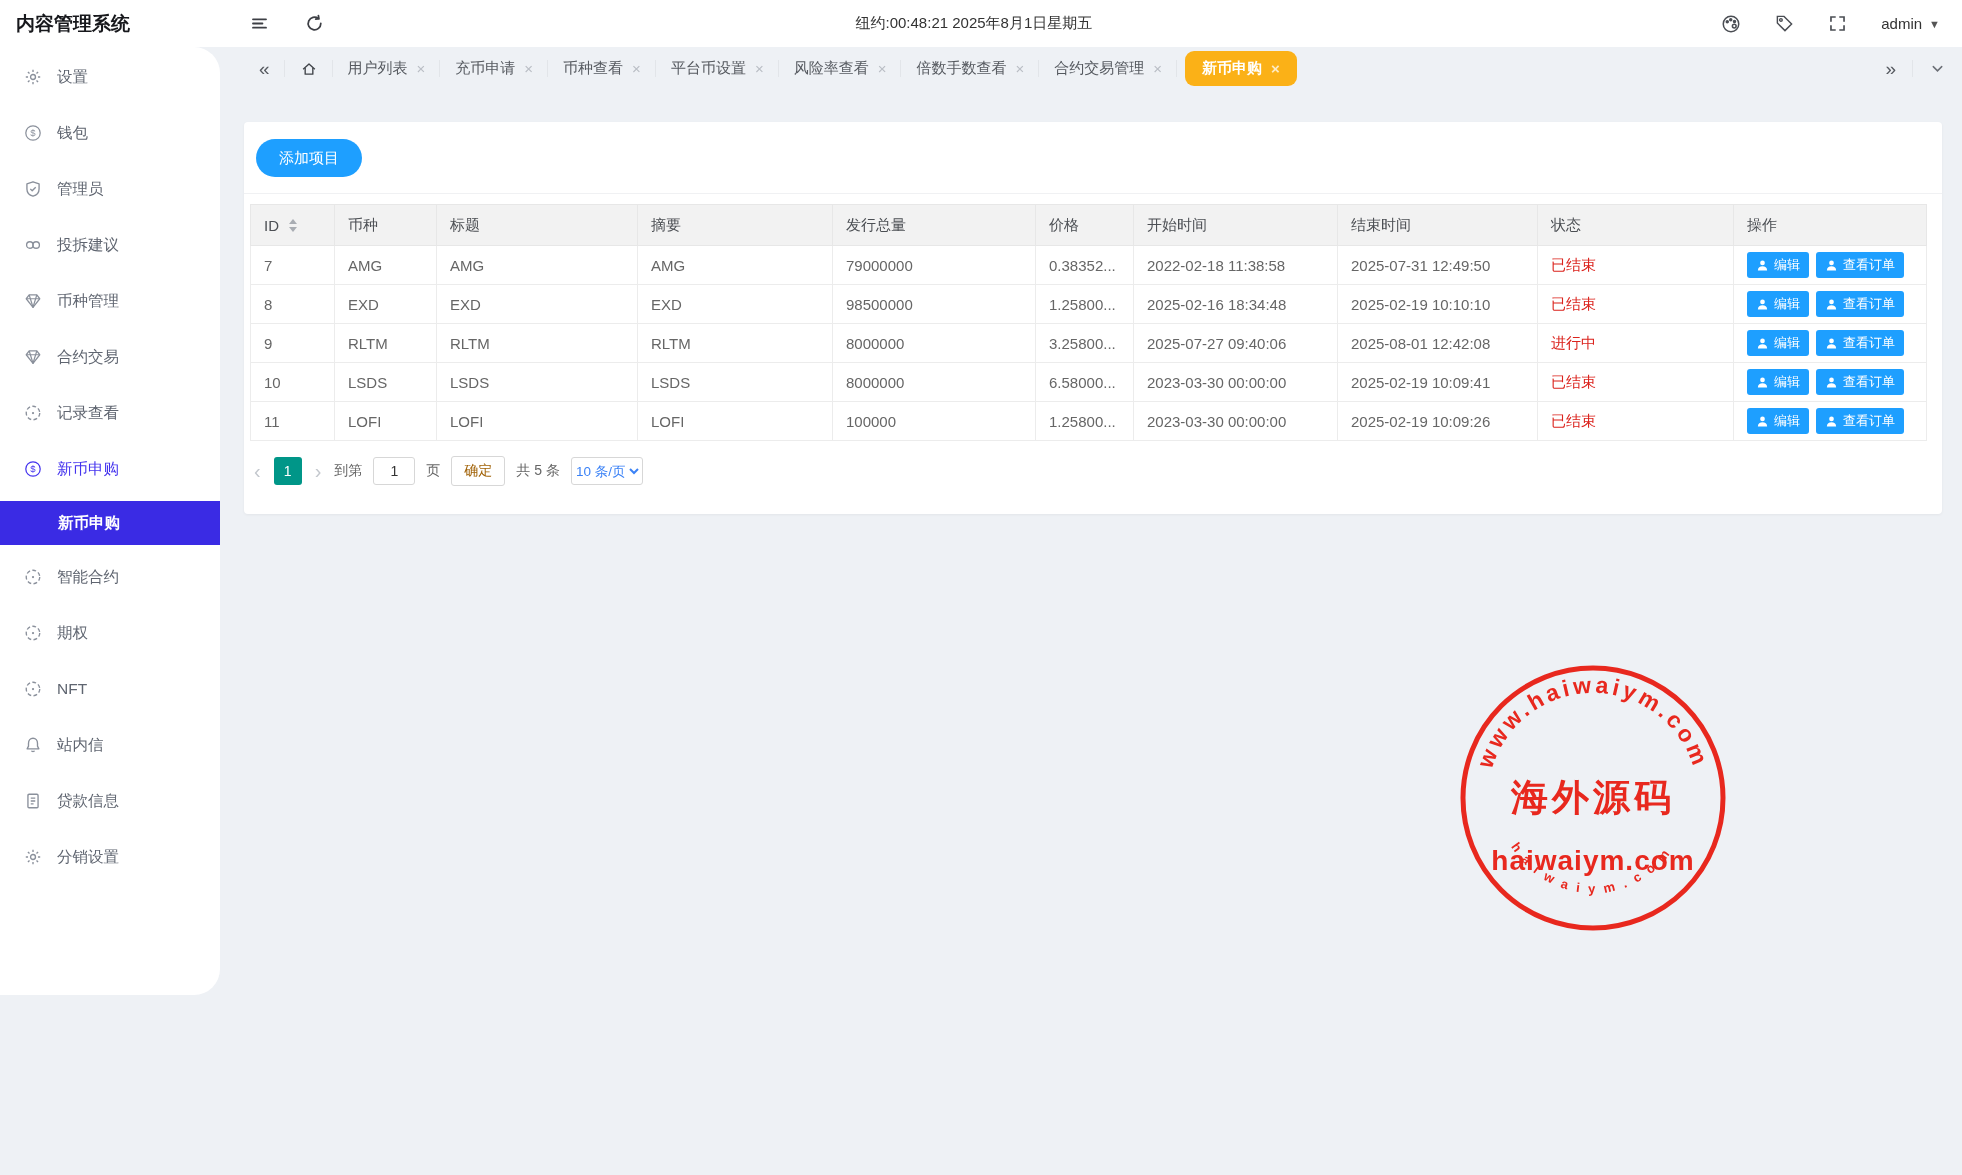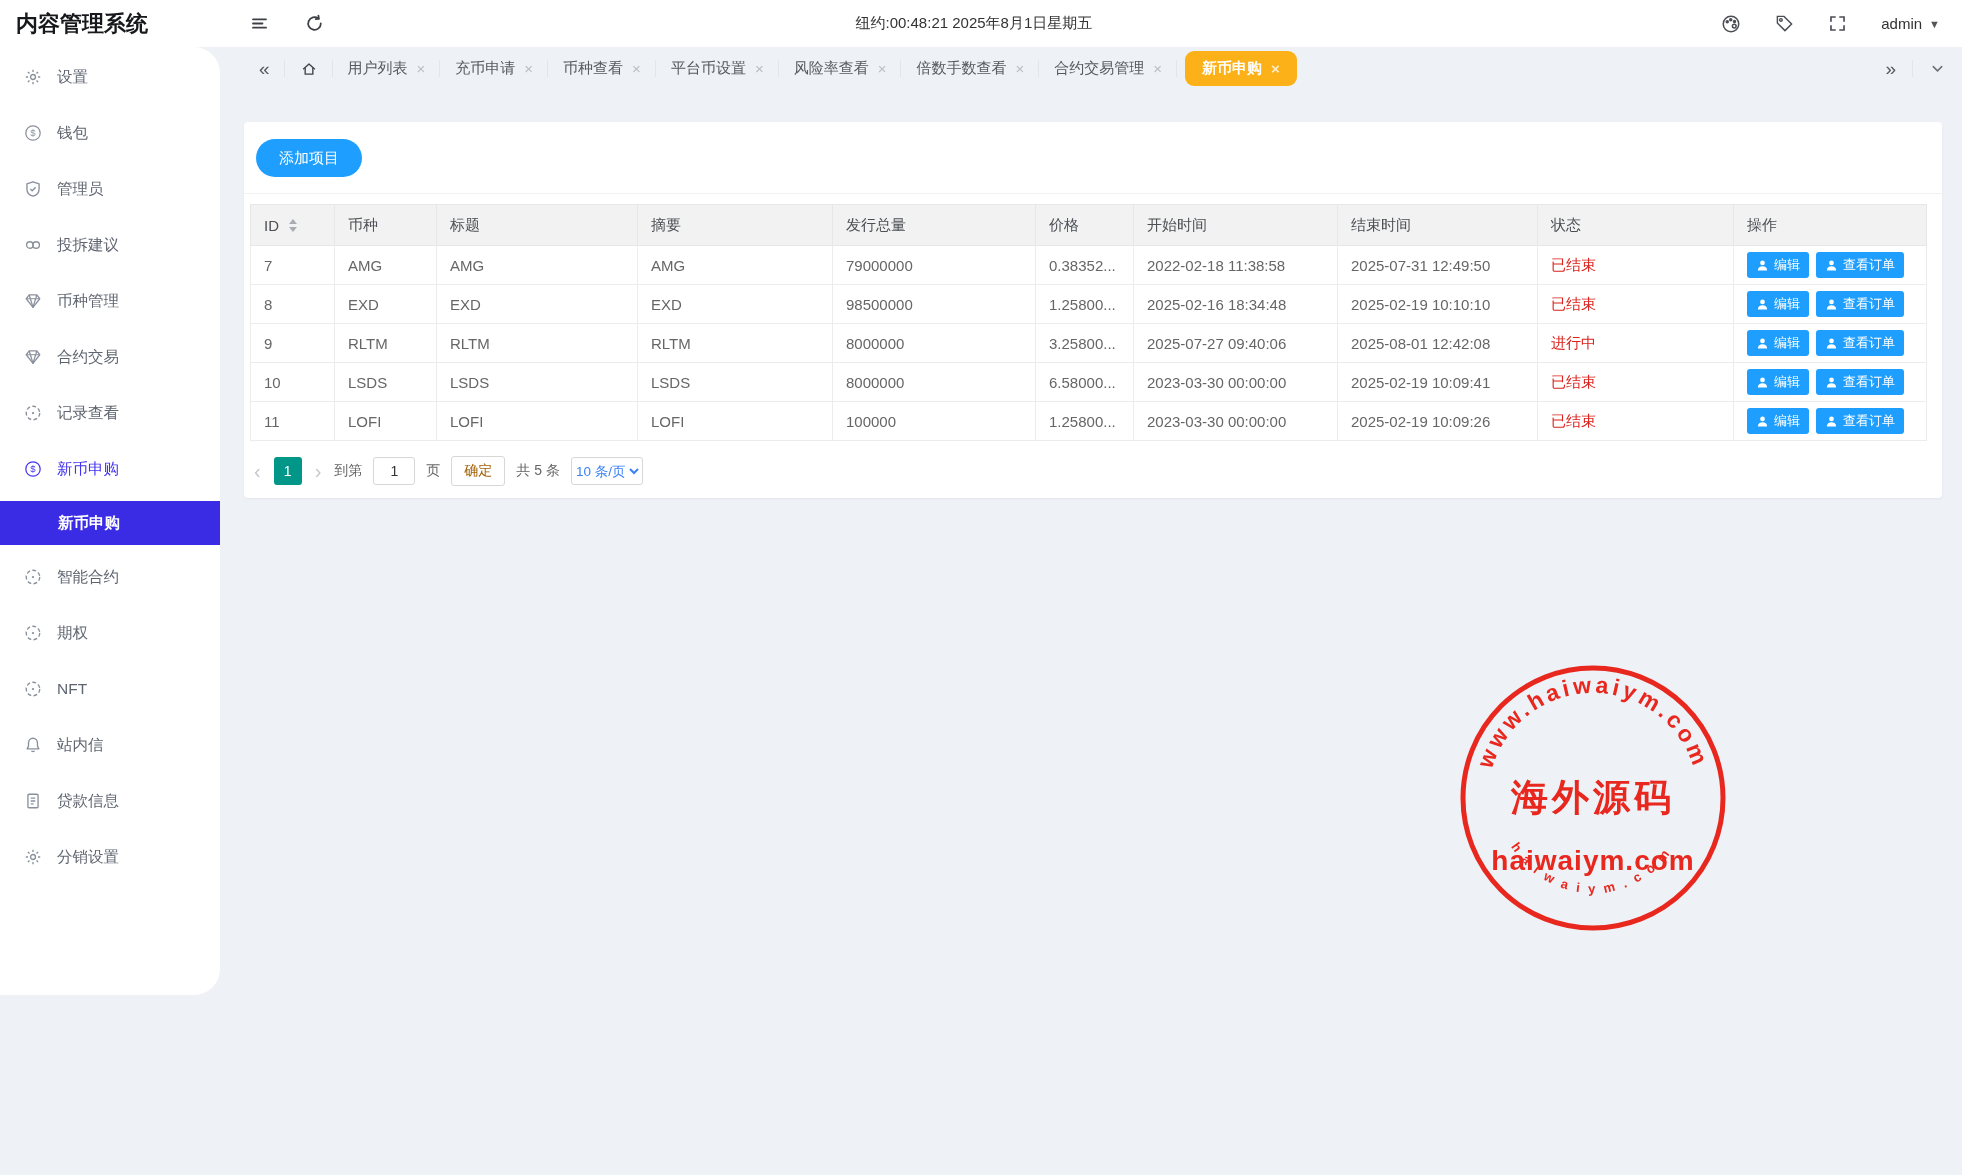--- a/index.html
+++ b/index.html
@@ -1,21 +1,21 @@
 <!DOCTYPE html>
 <html style="--accent-blue: #1E9FFF; --tab-active-bg: #FBB117; --sidebar-active-bg: #3A2BE4; --sidebar-active-text: #4433EE; --page-active-bg: #009688; --status-red: #DB231D; --watermark-red: #E8281E;"><head>
 <meta charset="utf-8">
 <style>
   * { margin:0; padding:0; box-sizing:border-box; }
   html,body { font-family:"Liberation Sans","DejaVu Sans",sans-serif; }
   #app { position:relative; width:1962px; height:1175px; background:#eef1f5; overflow:hidden; }
 
   
   #topbar { position:absolute; top:0; left:0; right:0; height:47px; background:#fff; display:flex; align-items:center; z-index:5; }
-  .logo { width:220px; padding-left:16px; font-size:22px; font-weight:bold; color:#17181c; }
+  .logo { width:220px; padding-left:16px; font-size:19px; font-weight:bold; color:#17181c; }
   .hdr-left { display:flex; align-items:center; gap:36px; margin-left:30px; color:#3d3f45; }
   .clock { position:absolute; left:50%; transform:translateX(-53%); font-size:15px; color:#333; white-space:nowrap;text-align:center; }
   .hdr-right { margin-left:auto; display:flex; align-items:center; gap:34px; padding-right:22px; color:#4a4d53; }
   .admin { display:flex; align-items:center; gap:7px; font-size:15px; color:#333; cursor:pointer; }
   .caret { font-size:11px; color:#555; }
   .icn { display:inline-flex; align-items:center; justify-content:center; cursor:pointer; }
   .icn svg { display:block; }
 
   
   #sidebar { position:absolute; top:47px; left:0; width:220px; height:948px; background:#fff; border-radius:0 26px 26px 0; z-index:4; padding-top:2px; }
@@ -33,21 +33,21 @@
   .tab .x { color:#b9bdc4; font-size:15px; line-height:1; }
   .tab.active { background:var(--tab-active-bg); color:#fff; height:35px; border-radius:9px; margin:0 8px; padding:0 17px; font-weight:bold; }
   .tab.active:after { display:none; }
   .tab.active .x { color:#fff; opacity:.75; }
   .tab-right { margin-left:auto; display:flex; align-items:center; height:43px; }
   .tab-right .seg { position:relative; height:43px; display:flex; align-items:center; padding:0 17px; cursor:pointer; }
   .tab-right .seg:first-child:after { content:''; position:absolute; right:0; top:13px; width:1px; height:17px; background:#e2e5e9; }
   .dbl { font-size:19px; color:#55595f; line-height:1; }
 
   
-  .card { position:absolute; left:244px; top:122px; width:1698px; background:#fff; border-radius:4px; box-shadow:0 1px 3px rgba(0,0,0,.05); padding-bottom:4px; }
+  .card { position:absolute; left:244px; top:122px; width:1698px; background:#fff; border-radius:4px; box-shadow:0 1px 3px rgba(0,0,0,.05); padding-bottom:20px; }
   .card-top { padding:17px 12px 16px; }
   .add-btn { background:var(--accent-blue); color:#fff; border:none; border-radius:19px; height:38px; padding:0 23px; font-size:15px; cursor:pointer; font-family:inherit; }
   .divider { border-top:1px solid #f0f1f3; }
 
   table { width:1676px; margin:10px 0 0 6px; border-collapse:collapse; table-layout:fixed; font-size:15px; }
   th { background:#f2f2f2; font-weight:normal; color:#4c4f54; text-align:left; height:41px; padding:0 13px; border:1px solid #e7e7e7; }
   td { height:39px; padding:0 13px; border:1px solid #ececec; color:#666; background:#fff; }
   .th-id { display:flex; align-items:center; gap:10px; }
   .carets { display:inline-flex; flex-direction:column; gap:3px; cursor:pointer; }
   .carets i { width:0; height:0; border-left:4.5px solid transparent; border-right:4.5px solid transparent; }

